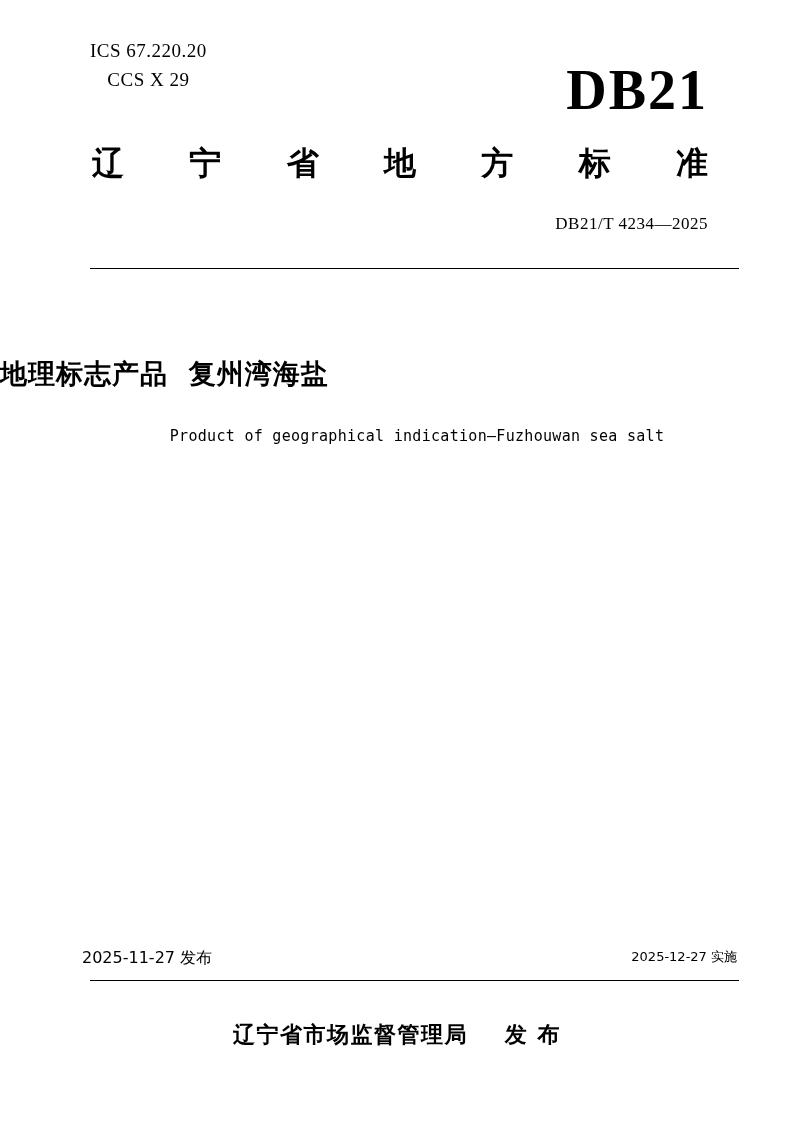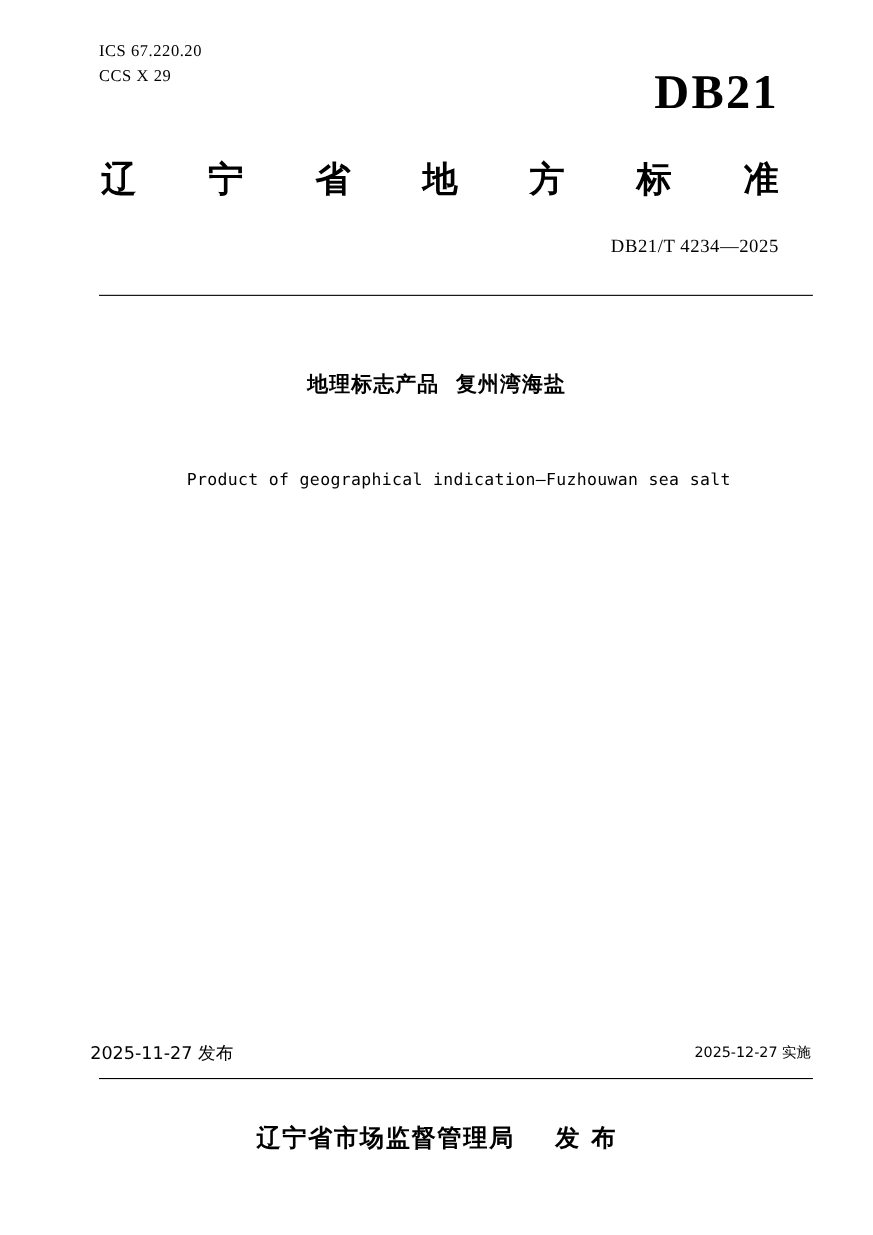--- a/index.html
+++ b/index.html
@@ -23,32 +23,33 @@
   }
   
   .ics-block {
     position: absolute;
     left: 90px;
     top: 36px;
     line-height: 1.55;
   }
   .ics-line {
     font-family: "Liberation Serif", serif;
-    font-size: 15px;
+    font-size: 19px;
     letter-spacing: 0.5px;
     white-space: pre;
+    text-align: center;
   }
   
   .db-mark {
     position: absolute;
     right: 86px;
     top: 62px;
     font-family: "Liberation Serif", serif;
     font-weight: bold;
-    font-size: 44px;
+    font-size: 56px;
     letter-spacing: 2px;
     line-height: 1;
   }
   
   .province-std {
     position: absolute;
     left: 92px;
     right: 86px;
     top: 142px;
     font-family: "DejaVu Sans", sans-serif;
@@ -84,25 +85,25 @@
     left: 90px;
     right: 55px;
     top: 980px;
     border-top: 1.6px solid #000;
   }
   
   .doc-title-cn {
     position: absolute;
     left: 0;
     right: 0;
-    top: 336px;
-    text-align: center;
+    top: 356px;
+    text-align: left;
     font-family: "DejaVu Sans", sans-serif;
     font-weight: bold;
-    font-size: 19px;
+    font-size: 27px;
     letter-spacing: 1px;
     white-space: pre;
   }
   .doc-title-en {
     position: absolute;
     left: 0;
     right: 0;
     top: 427px;
     text-align: center;
     font-family: "DejaVu Sans Mono", monospace;

